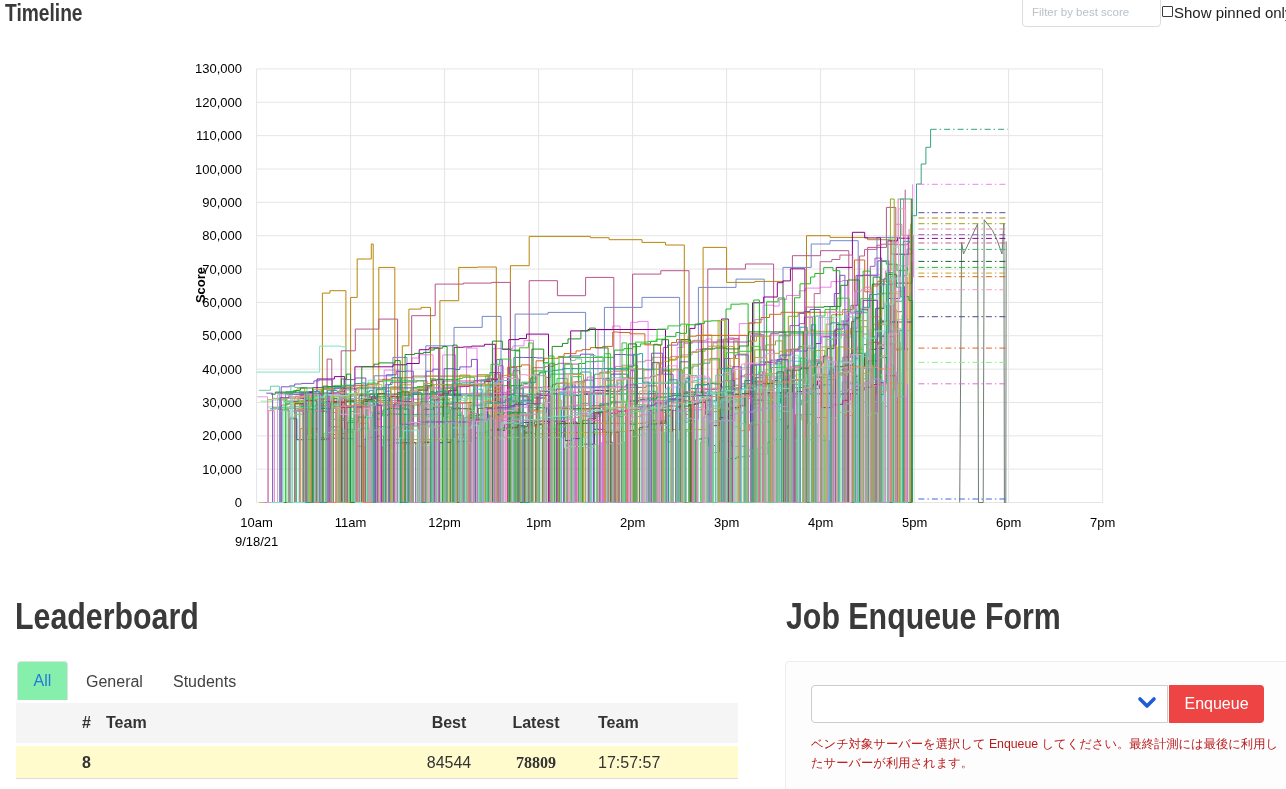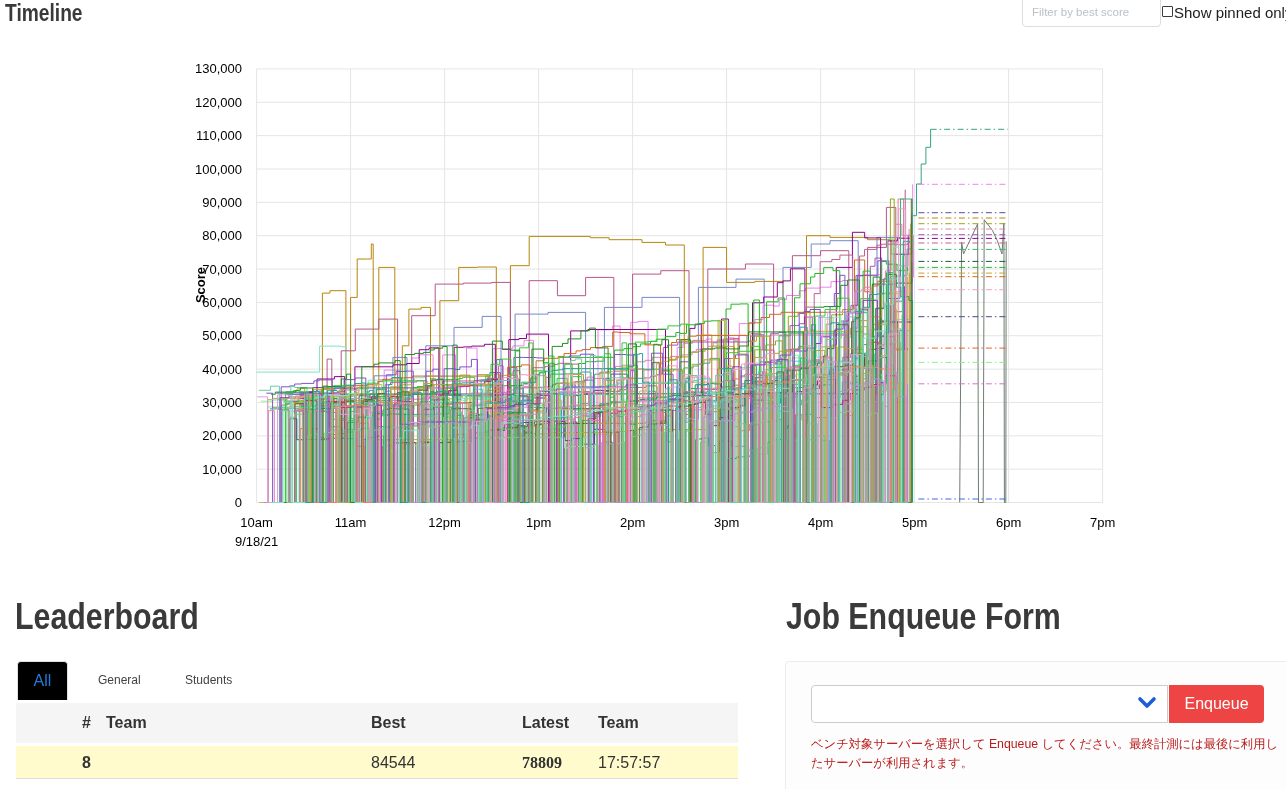--- a/index.html
+++ b/index.html
@@ -19,33 +19,33 @@
 .cb-label { left:1174px; top:4px; font-size:15px; color:#212121; white-space:nowrap; }
 .chart-svg { left:0; top:0; }
 .chart-svg .grid line { stroke:#e5e5e5; stroke-width:1; }
 .chart-svg text { font-family:"Liberation Sans",sans-serif; font-size:13px; fill:#000; }
 .chart-svg .xl text { text-anchor:middle; }
 .score-label { font-weight:bold; font-size:11px; }
 .lb-title { left:15px; top:596px; }
 .jef-title { left:786px; top:596px; }
 .tab-active { left:17px; top:661px; width:51px; height:39px;
   border:1px solid #e0e0e0; border-bottom:none; border-radius:4px 4px 0 0;
-  background:#000000; color:#2479d9; font-size:16px; text-align:center;
+  background:#86efac; color:#2479d9; font-size:16px; text-align:center;
   line-height:37px; }
-.tab { top:673px; font-size:12px; color:#424242;margin-left:12px; }
+.tab { top:673px; font-size:16px; color:#424242; }
 .thead { left:16px; top:703px; width:722px; height:40px; background:#f5f5f5;
   font-weight:bold; font-size:16px; color:#333; }
 .trow { left:16px; top:746px; width:722px; height:33px; background:#fffbcd;
   border-bottom:1px solid #ddd; font-size:16px; color:#333; }
 .cell { position:absolute; top:0; line-height:40px; }
 .trow .cell { line-height:33px; }
 .c-num { left:0; width:75px; text-align:right; }
 .c-team { left:90px; }
-.c-best { left:355px; width:120px; text-align:left; }
-.c-latest { left:506px; width:76px; text-align:left; }
+.c-best { left:373px; width:120px; text-align:center; }
+.c-latest { left:482px; width:76px; text-align:center; }
 .c-time { left:582px; }
 .card { left:785px; top:661px; width:560px; height:180px; background:#fdfdfd;
   border:1px solid #ececec; border-radius:4px 0 0 4px; }
 .sel { left:811px; top:685px; width:357px; height:38px; background:#fff;
   border:1px solid #ccc; border-radius:4px 0 0 4px; }
 .enq { left:1169px; top:685px; width:95px; height:38px; background:#ef4444;
   border-radius:0 4px 4px 0; color:#fff; font-size:16px; text-align:center;
   line-height:38px; }
 .jp { left:811px; top:735px; font-size:12.3px; color:#b91c1c;
   line-height:19px; white-space:nowrap; }

